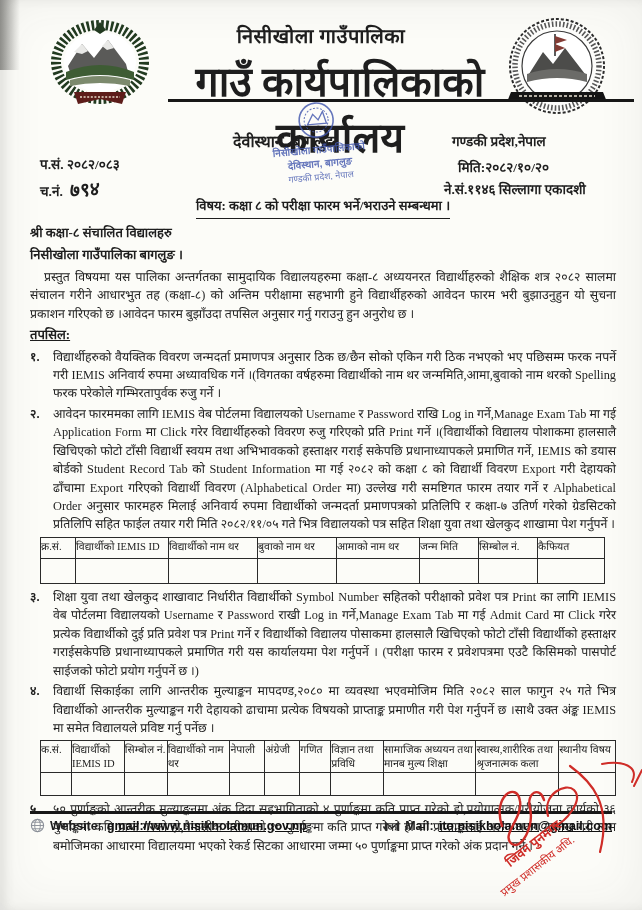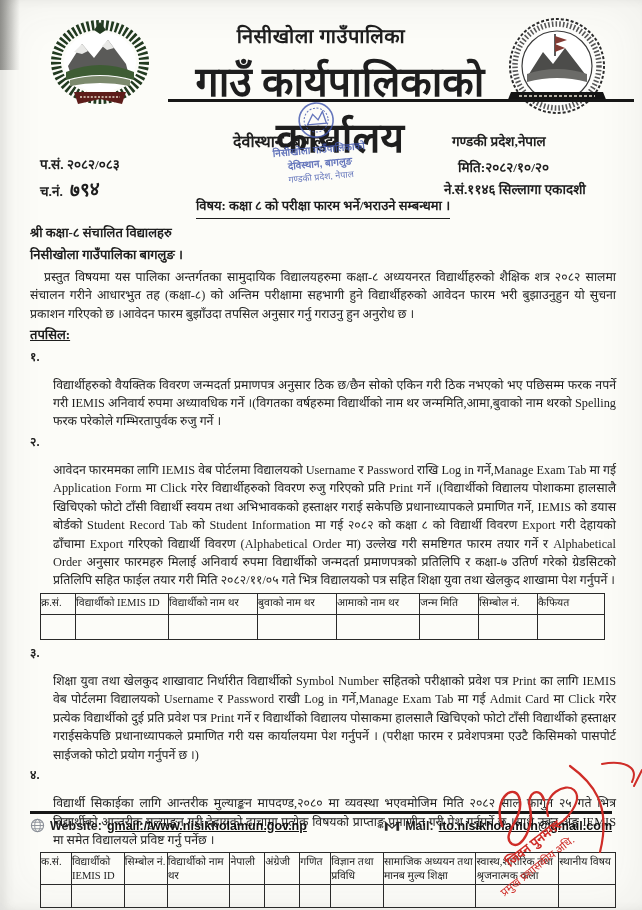--- a/index.html
+++ b/index.html
@@ -35,21 +35,21 @@
   .blue-stamp .l3{font-size:9px;}
   
   .doc-body{position:absolute;top:196px;left:30px;width:586px;font-size:12.3px;line-height:1.5;}
   .subject{text-align:center;font-weight:bold;font-size:13px;margin-bottom:6px;}
   .subject span{border-bottom:1.5px solid #1e1e1e;padding-bottom:5px;}
   .addr{font-weight:bold;font-size:13px;line-height:1.7;}
   .intro{text-align:justify;margin-top:2px;text-indent:14px;}
   .tapasil{font-weight:bold;font-size:13px;text-decoration:underline;margin:2px 0 3px;}
   .item{display:flex;gap:7px;margin-bottom:2px;}
   .item-num{flex:none;width:16px;font-weight:bold;}
-  .item-text{flex:1;text-align:justify;margin-top:28px;}
+  .item-text{flex:1;text-align:justify;}
   table{border-collapse:collapse;margin:3px 0 4px 10px;
     font-size:10.6px;line-height:1.25;}
   th,td{border:1px solid #2a2a2a;padding:2px 0;text-align:left;font-weight:normal;vertical-align:top;}
   .t1 th{height:16px;} .t1 td{height:20px;}
   .t2 th{height:26px;} .t2 td{height:18px;}
   
   .footer-rule{position:absolute;top:811px;left:30px;width:582px;height:2.5px;background:#171717;}
   .footer{position:absolute;top:818px;left:30px;width:582px;display:flex;justify-content:space-between;
     font-family:"Liberation Sans","DejaVu Sans",sans-serif;font-size:12.5px;font-weight:bold;}
   .footer a{color:#111;}

